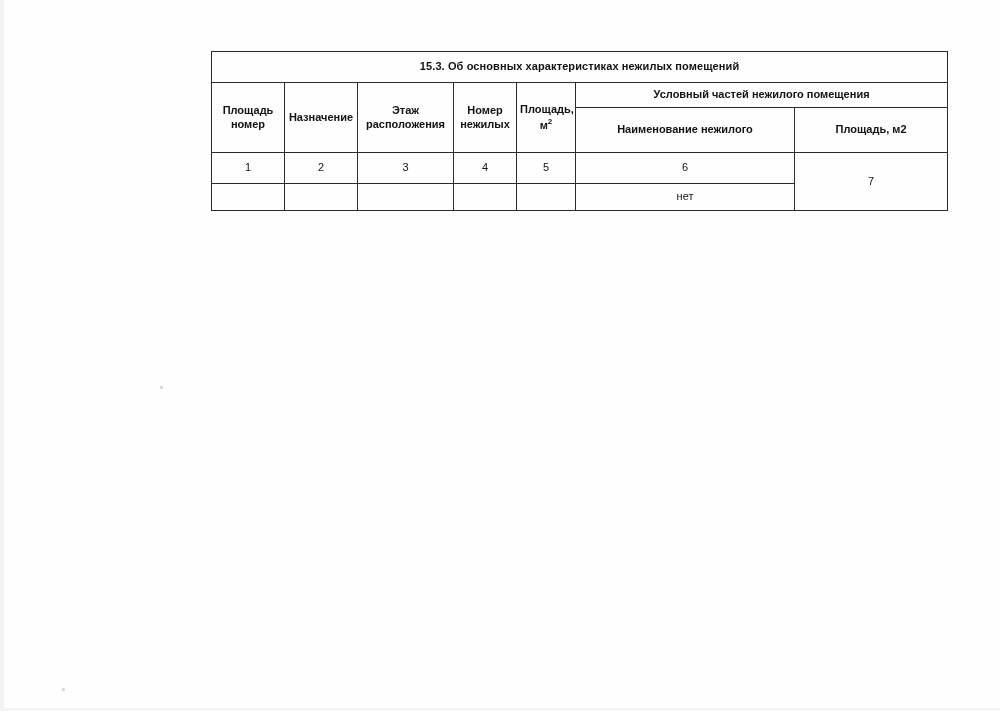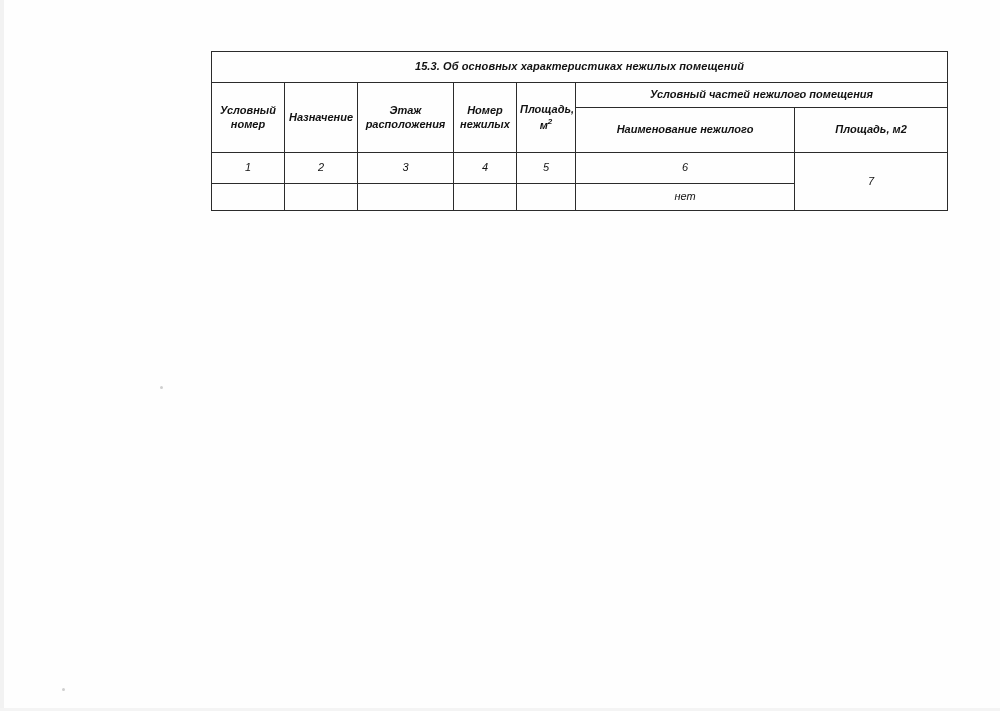--- a/index.html
+++ b/index.html
@@ -40,21 +40,20 @@
     position: absolute;
     background: #cfcfcf;
     border-radius: 50%;
   }
 
   .table-wrap {
     position: absolute;
     left: 211px;
     top: 51px;
     width: 736px;
-    font-style: italic;
   }
   table.doc-table {
     border-collapse: collapse;
     width: 736px;
     table-layout: fixed;
   }
   table.doc-table td {
     border: 1px solid #2b2b2b;
     font-size: 11px;
     line-height: 1.25;
@@ -131,21 +130,21 @@
         <col style="width:63px">
         <col style="width:59px">
         <col style="width:219px">
         <col style="width:153px">
       </colgroup>
       <tbody>
         <tr>
           <td class="title-cell" colspan="7">15.3. Об основных характеристиках нежилых помещений</td>
         </tr>
         <tr>
-          <td class="hdr hdr-left" rowspan="2">Условный номер</td>
+          <td class="hdr hdr-left" rowspan="2">Площадь номер</td>
           <td class="hdr hdr-top" rowspan="2">Назначение</td>
           <td class="hdr hdr-top" rowspan="2">Этаж расположения</td>
           <td class="hdr hdr-top" rowspan="2">Номер нежилых</td>
           <td class="hdr hdr-top" rowspan="2"><span>Площадь, м</span><span class="sup">2</span></td>
           <td class="hdr-span" colspan="2">Условный частей нежилого помещения</td>
         </tr>
         <tr>
           <td class="hdr-sub">Наименование нежилого</td>
           <td class="hdr-sub">Площадь, м2</td>
         </tr>

